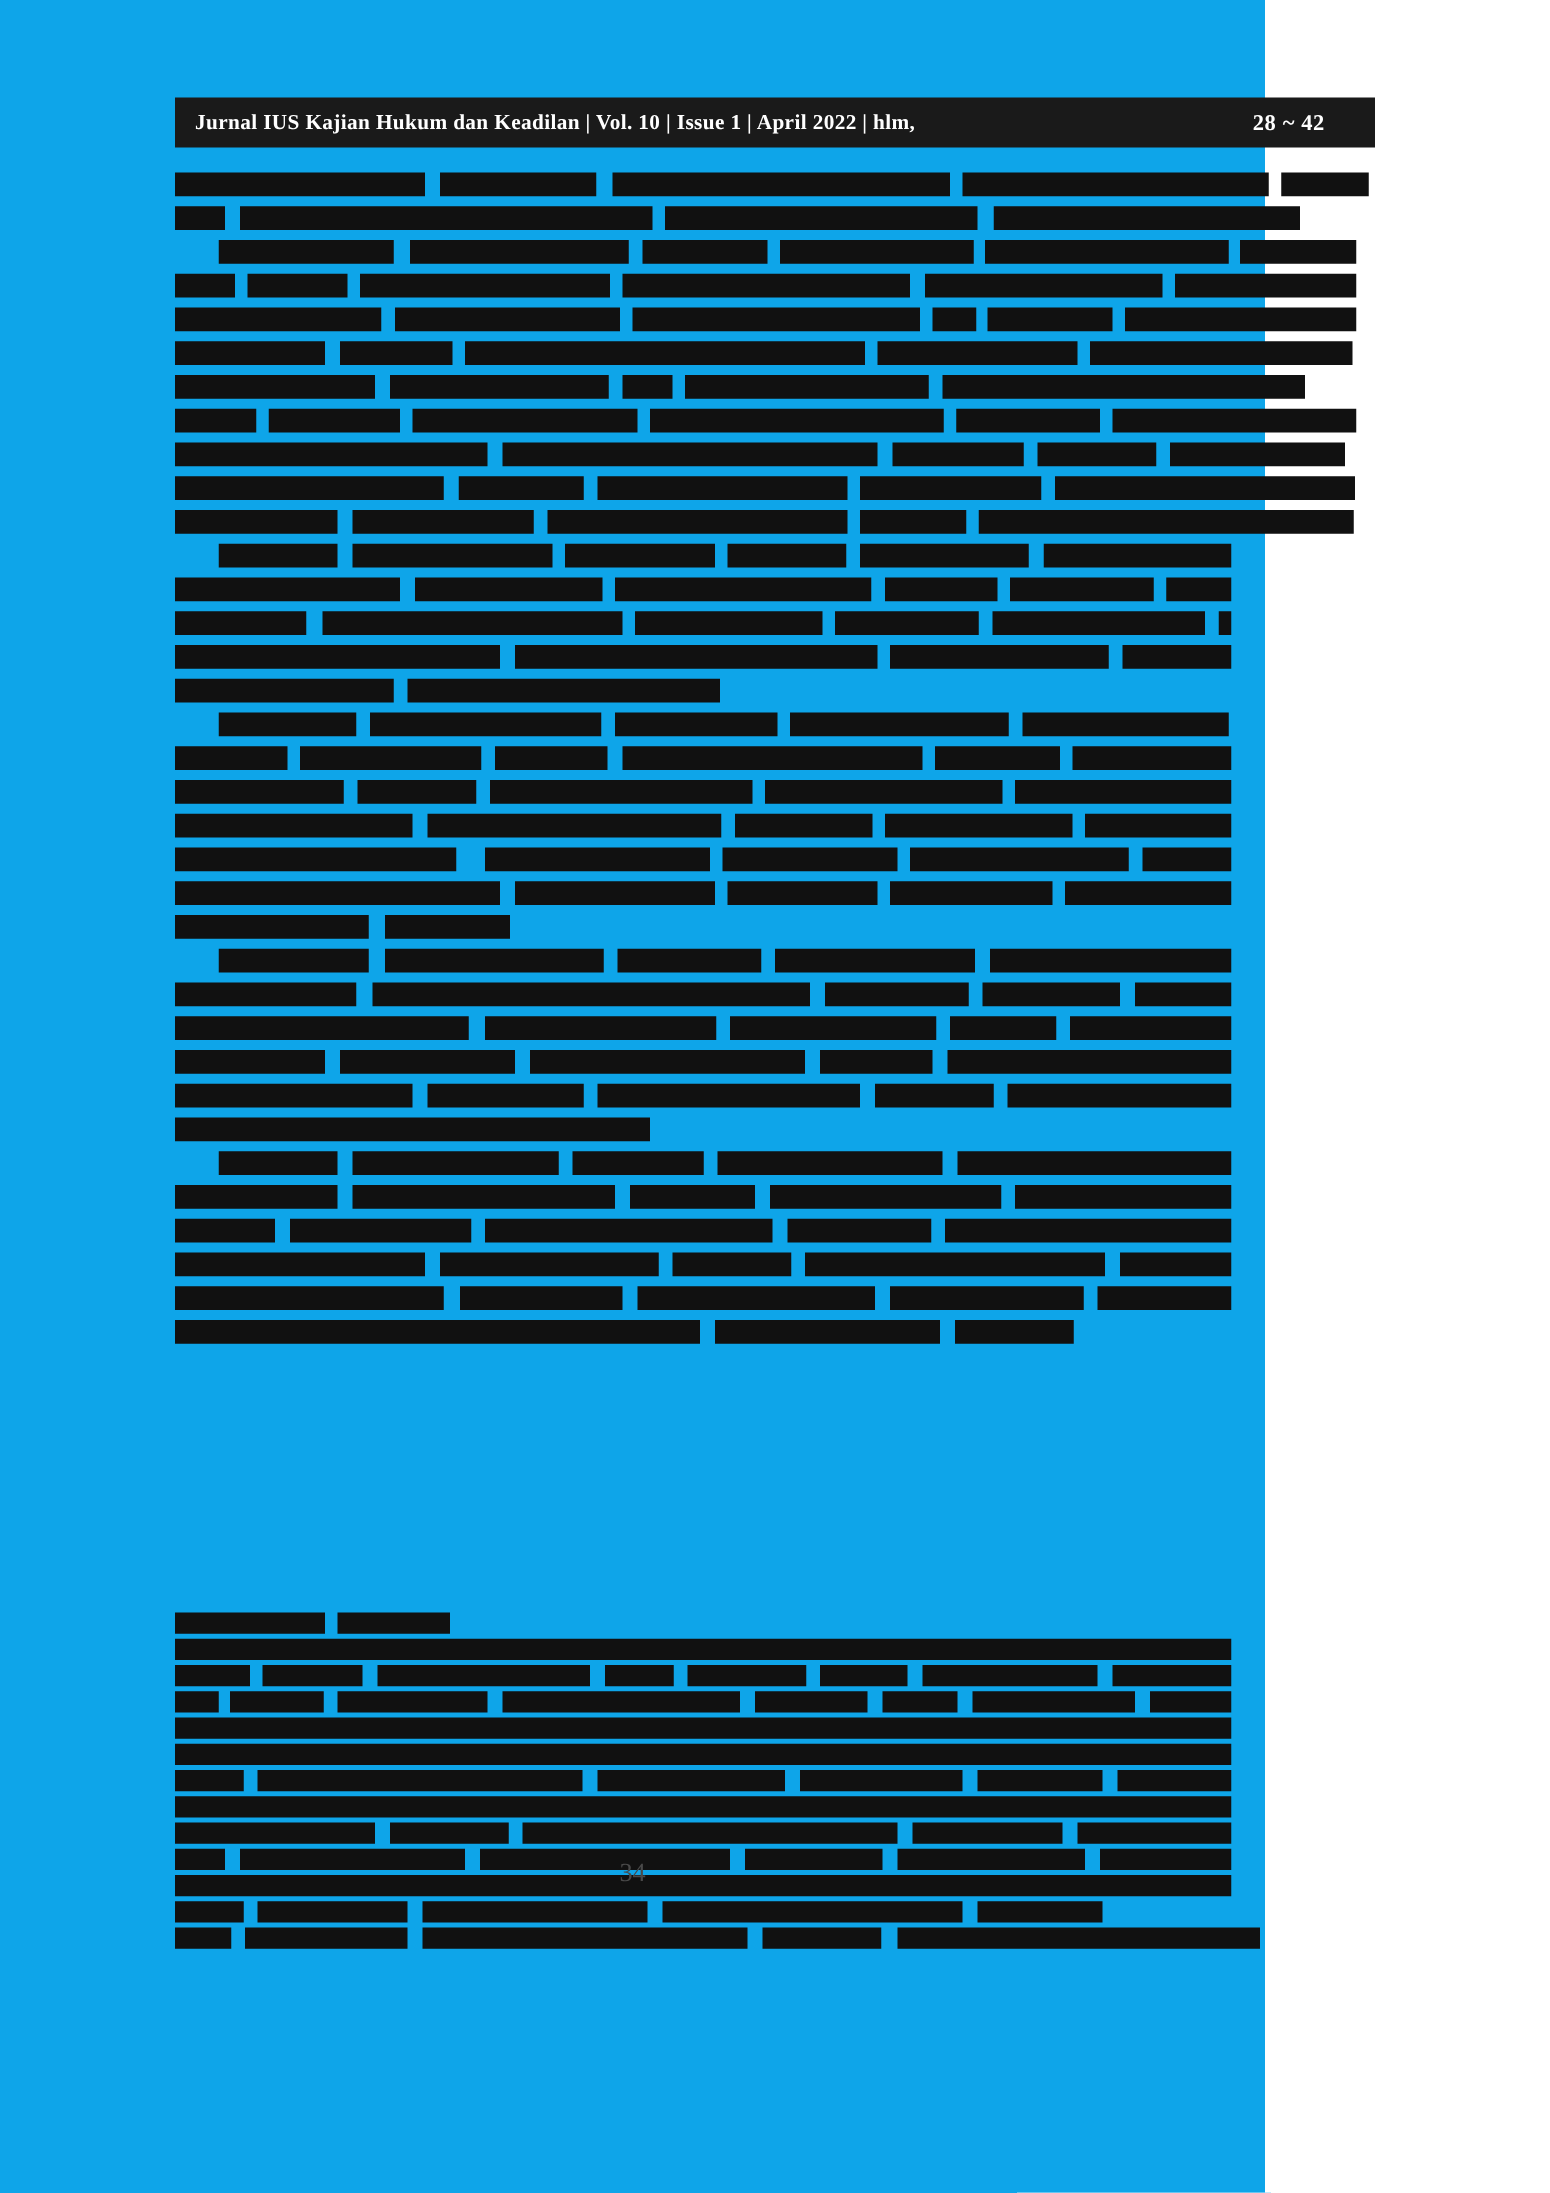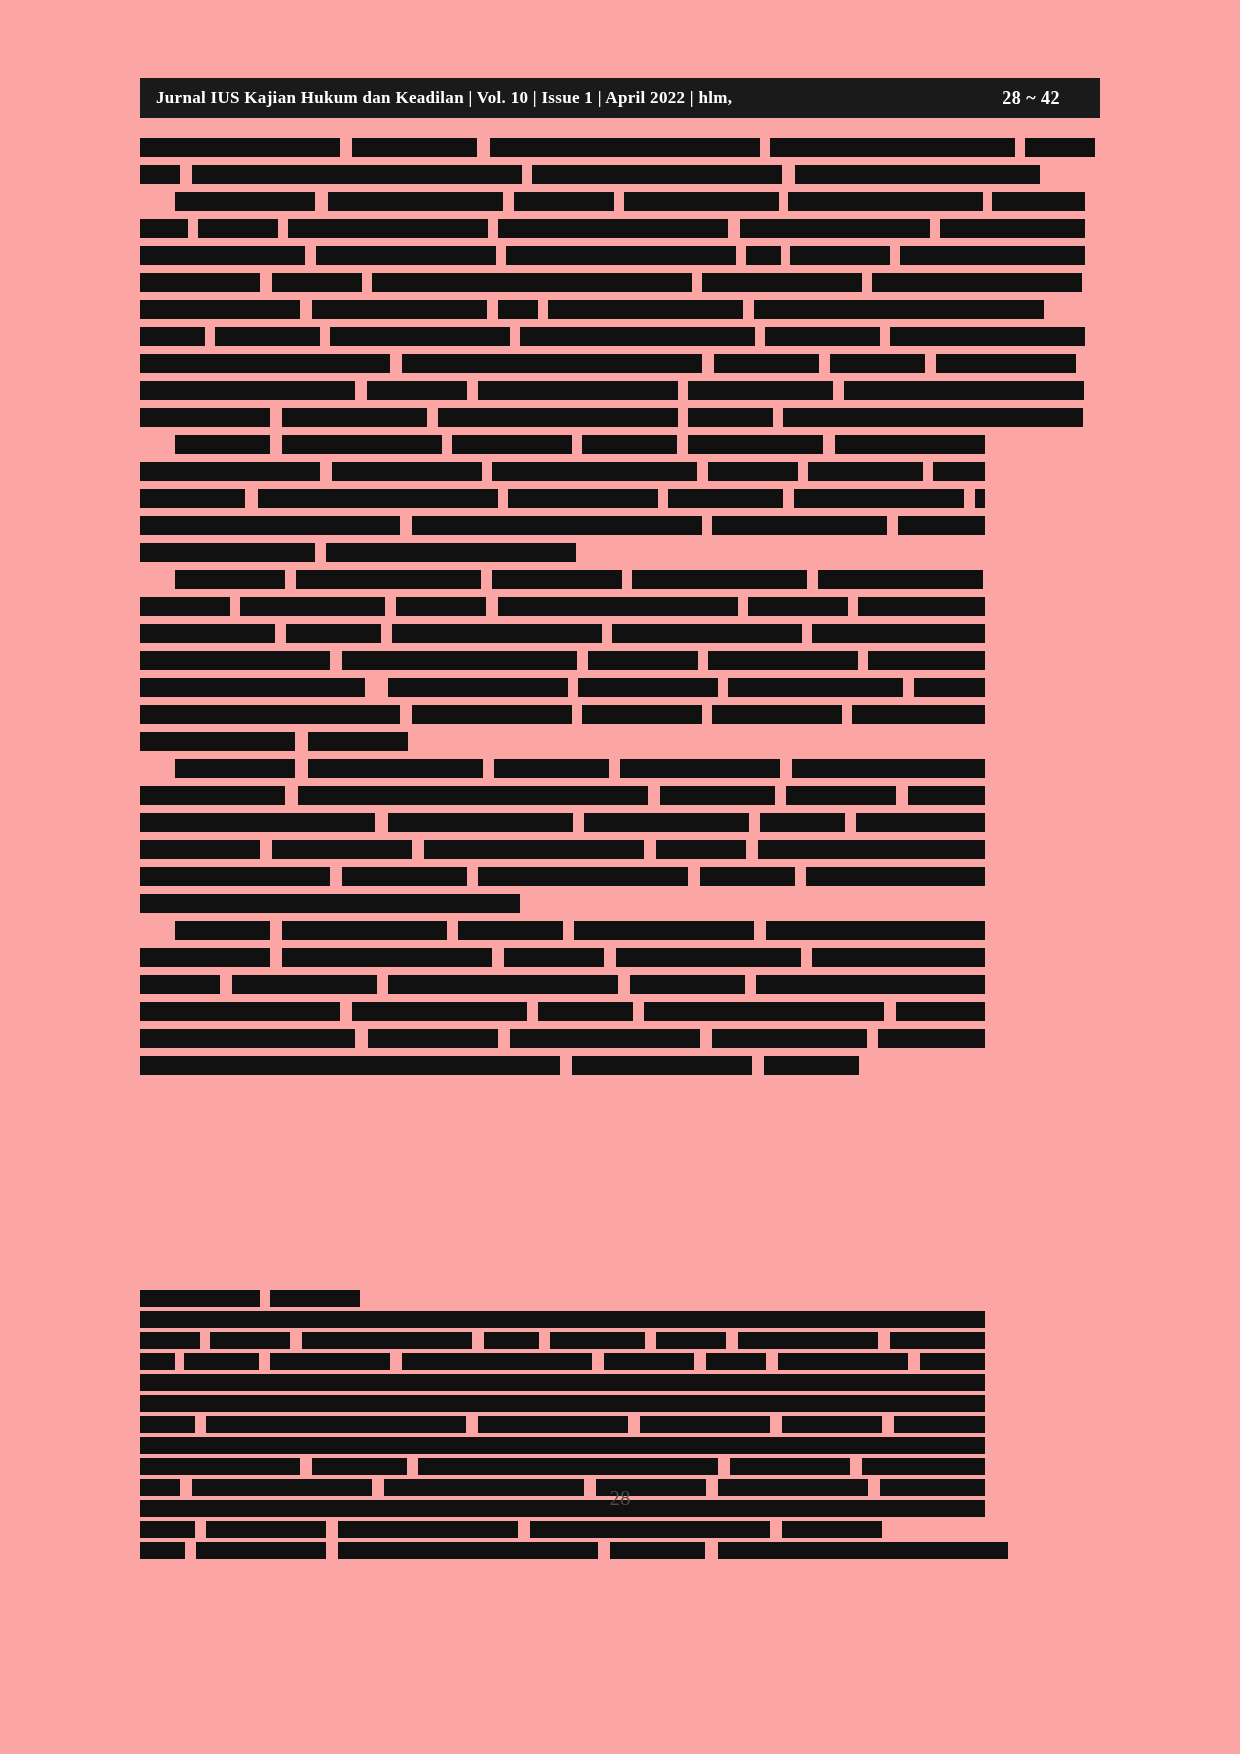--- a/index.html
+++ b/index.html
@@ -10,23 +10,23 @@
   body {
     width: 1240px;
     height: 1754px;
     font-family: "Liberation Serif", serif;
     position: relative;
     overflow: hidden;
   }
 
   .page {
     position: relative;
-    width: 1240px;
+    width: 1012px;
     height: 1754px;
-    background: #fca5a5;
+    background: #0ea5e9;
   }
 
   
   .header-bar {
     position: absolute;
     left: 140px;
     top: 78px;
     width: 960px;
     height: 40px;
     background: #1a1a1a;
@@ -442,15 +442,15 @@
       </div>
       <div class="line">
         <span class="seg" style="left: 0px; width: 45px;"></span>
         <span class="seg" style="left: 56px; width: 130px;"></span>
         <span class="seg" style="left: 198px; width: 260px;"></span>
         <span class="seg" style="left: 470px; width: 95px;"></span>
         <span class="seg" style="left: 578px; width: 290px;"></span>
       </div>
     </div>
 
-  <div class="page-number">28</div>
+  <div class="page-number">34</div>
 
 </div>
 
 </body></html>

